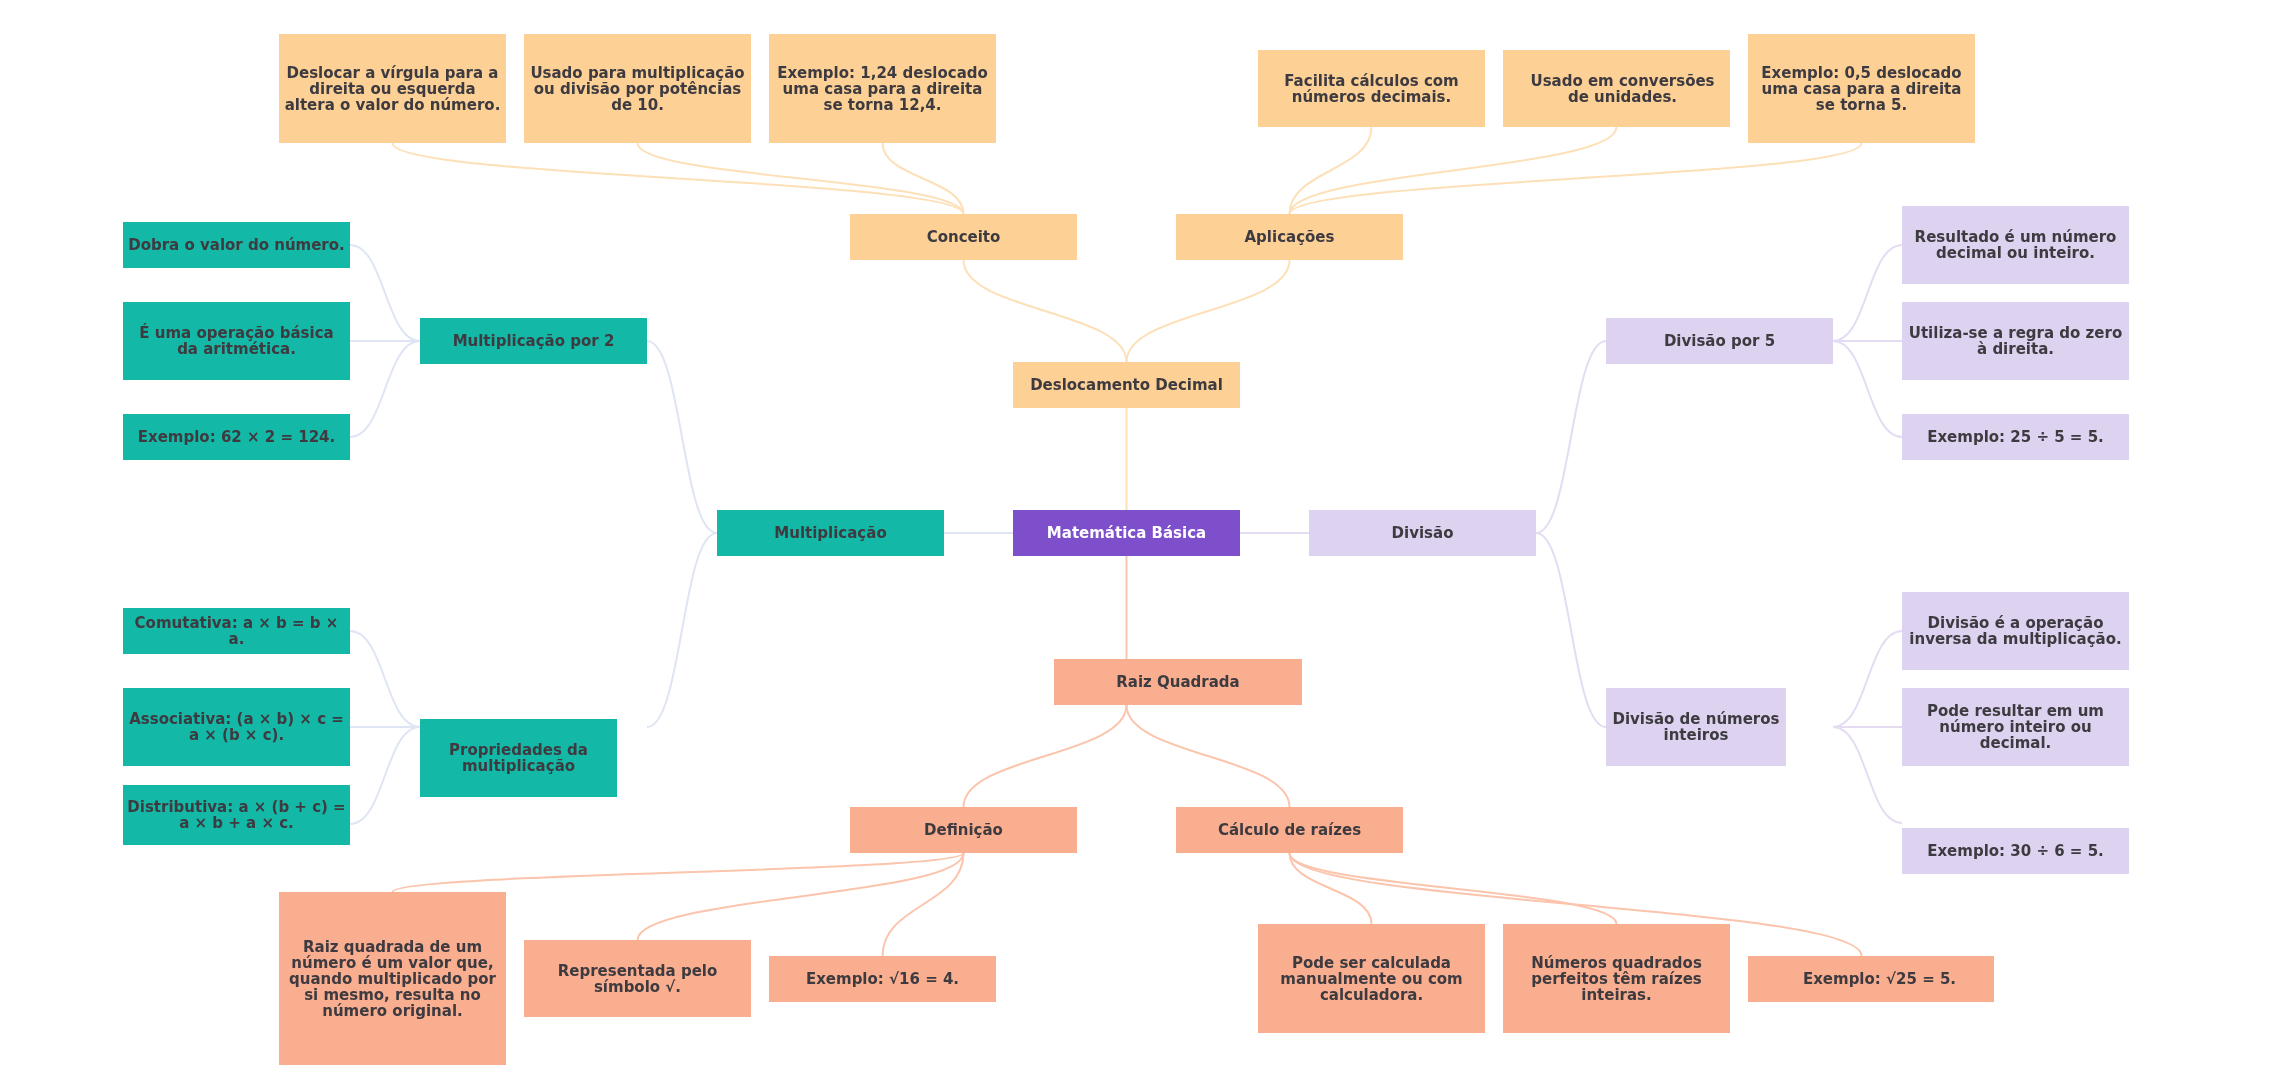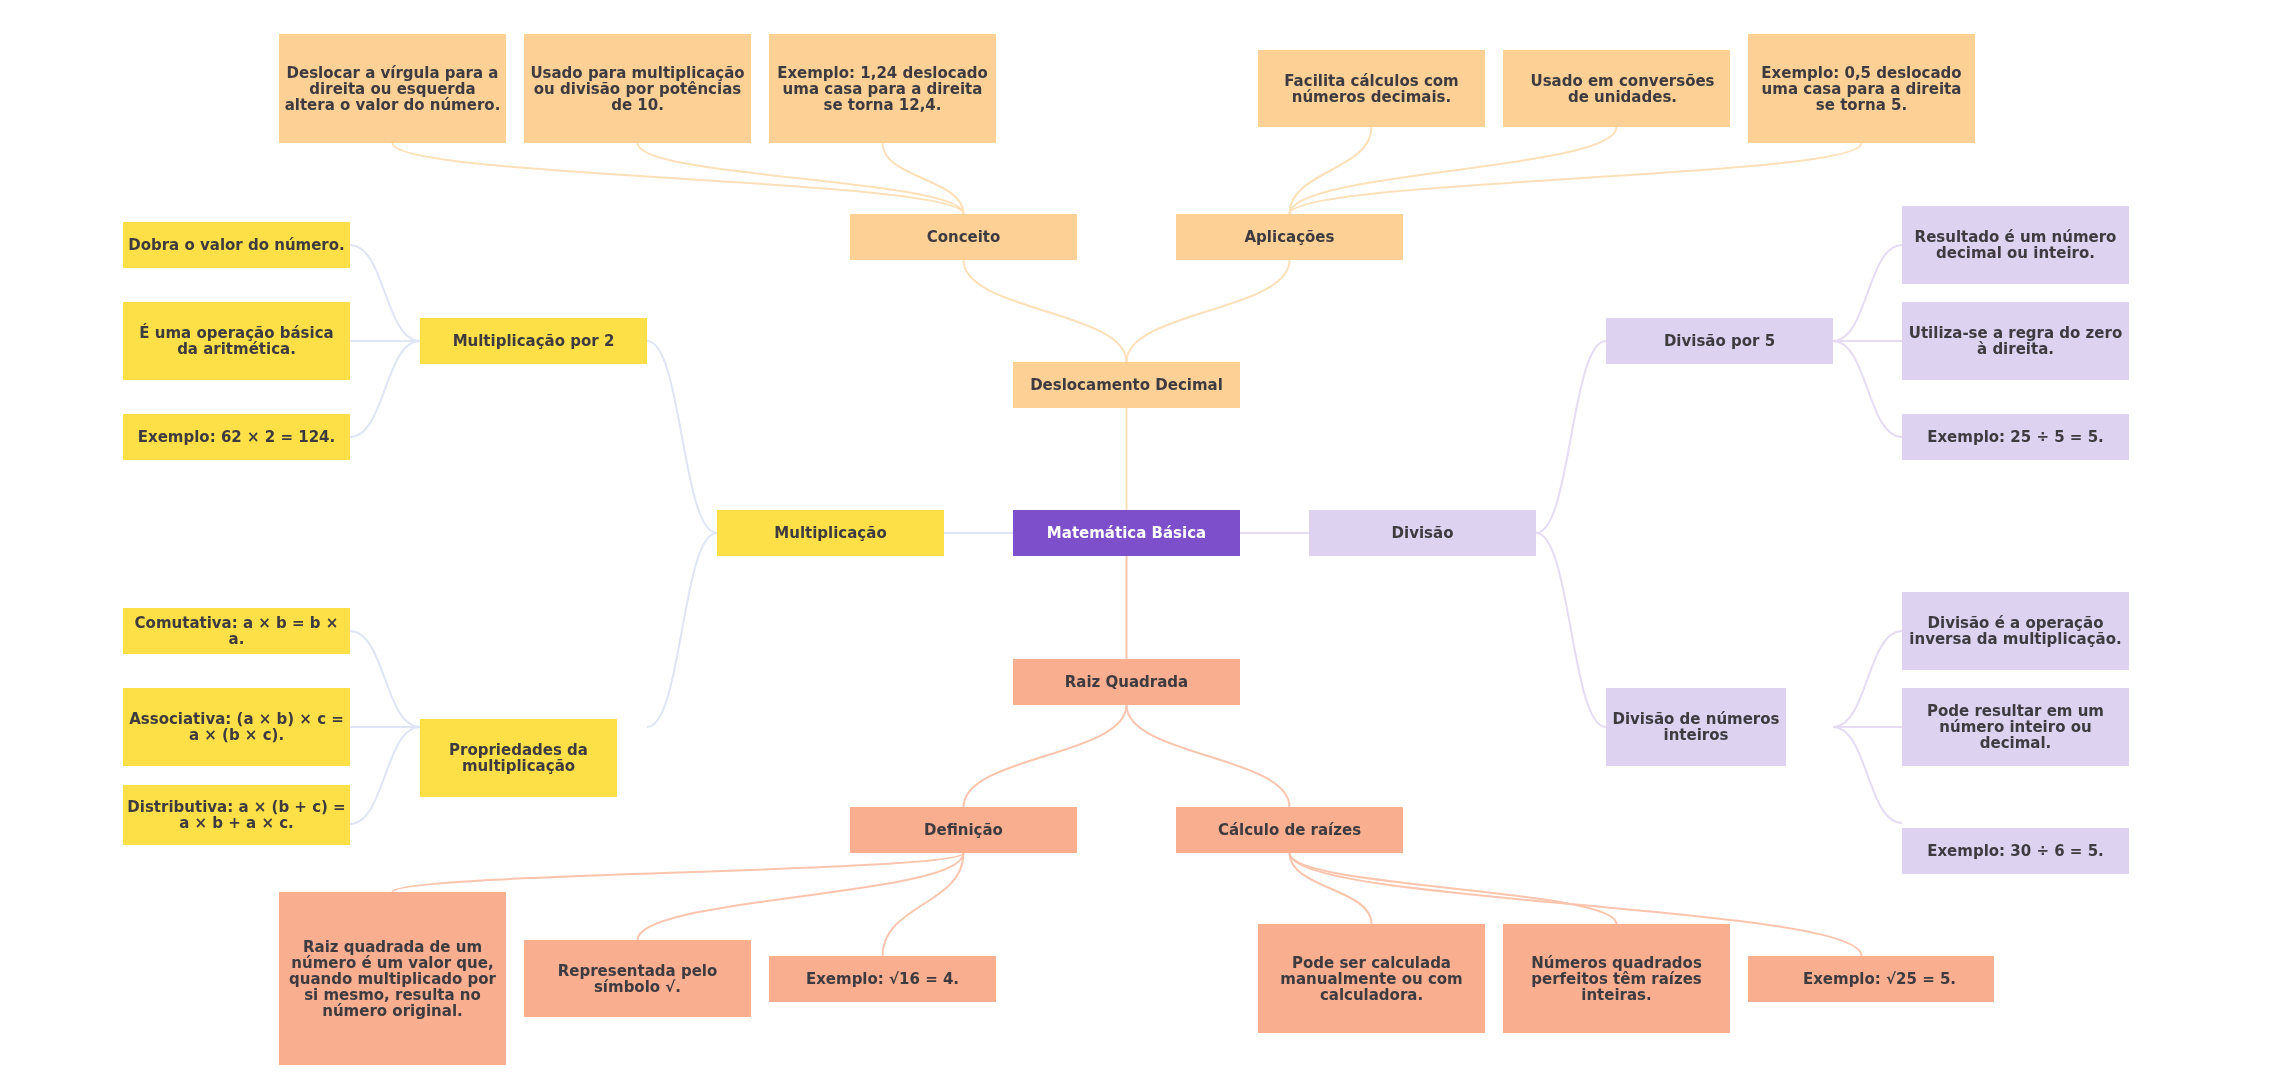--- a/index.html
+++ b/index.html
@@ -5,21 +5,21 @@
   html, body { margin: 0; padding: 0; background: #ffffff; }
   body { width: 2280px; height: 1080px; position: relative; overflow: hidden;
          font-family: "DejaVu Sans", sans-serif; }
   #edges { position: absolute; left: 0; top: 0; width: 2280px; height: 1080px; }
   .node { position: absolute; box-sizing: border-box; border-radius: 0;
           display: flex; align-items: center; justify-content: center; text-align: center;
           font-weight: bold; font-size: 15px; line-height: 16px; color: #3d3a40;
           padding: 0 4px; }
   .node span { display: block; }
   .c-orange { background: #fdd096; }
-  .c-blue   { background: #fde047; }
+  .c-blue   { background: #14b8a6; }
   .c-lav    { background: #ddd3f0; }
   .c-salmon { background: #f9ae8f; }
   .c-root   { background: #7e4fcb; color: #ffffff; }
 </style>
 </head>
 <body>
 
 <svg id="edges">
     <path d="M1126.5,510 C1126.5,459 1126.5,459 1126.5,408" fill="none" stroke="#fde0b8" stroke-width="2"></path>
     <path d="M1126.5,362 C1126.5,311 963.5,311 963.5,260" fill="none" stroke="#fde0b8" stroke-width="2"></path>
@@ -140,21 +140,21 @@
 <div class="node c-lav" style="left:1902px;top:592px;width:227px;height:78px;">
   <span>Divisão é a operação inversa da multiplicação.</span>
 </div>
 <div class="node c-lav" style="left:1902px;top:688px;width:227px;height:78px;">
   <span>Pode resultar em um número inteiro ou decimal.</span>
 </div>
 <div class="node c-lav" style="left:1902px;top:800px;width:227px;height:46px;margin-top:28px;">
   <span>Exemplo: 30 ÷ 6 = 5.</span>
 </div>
 
-<div class="node c-salmon" style="left:1013px;top:659px;width:227px;height:46px;">
+<div class="node c-salmon" style="left:1054px;top:659px;width:248px;height:46px;">
   <span>Raiz Quadrada</span>
 </div>
 <div class="node c-salmon" style="left:850px;top:807px;width:227px;height:46px;">
   <span>Definição</span>
 </div>
 <div class="node c-salmon" style="left:1176px;top:807px;width:227px;height:46px;">
   <span>Cálculo de raízes</span>
 </div>
 <div class="node c-salmon" style="left:279px;top:892px;width:227px;height:173px;">
   <span>Raiz quadrada de um número é um valor que, quando multiplicado por si mesmo, resulta no número original.</span>

